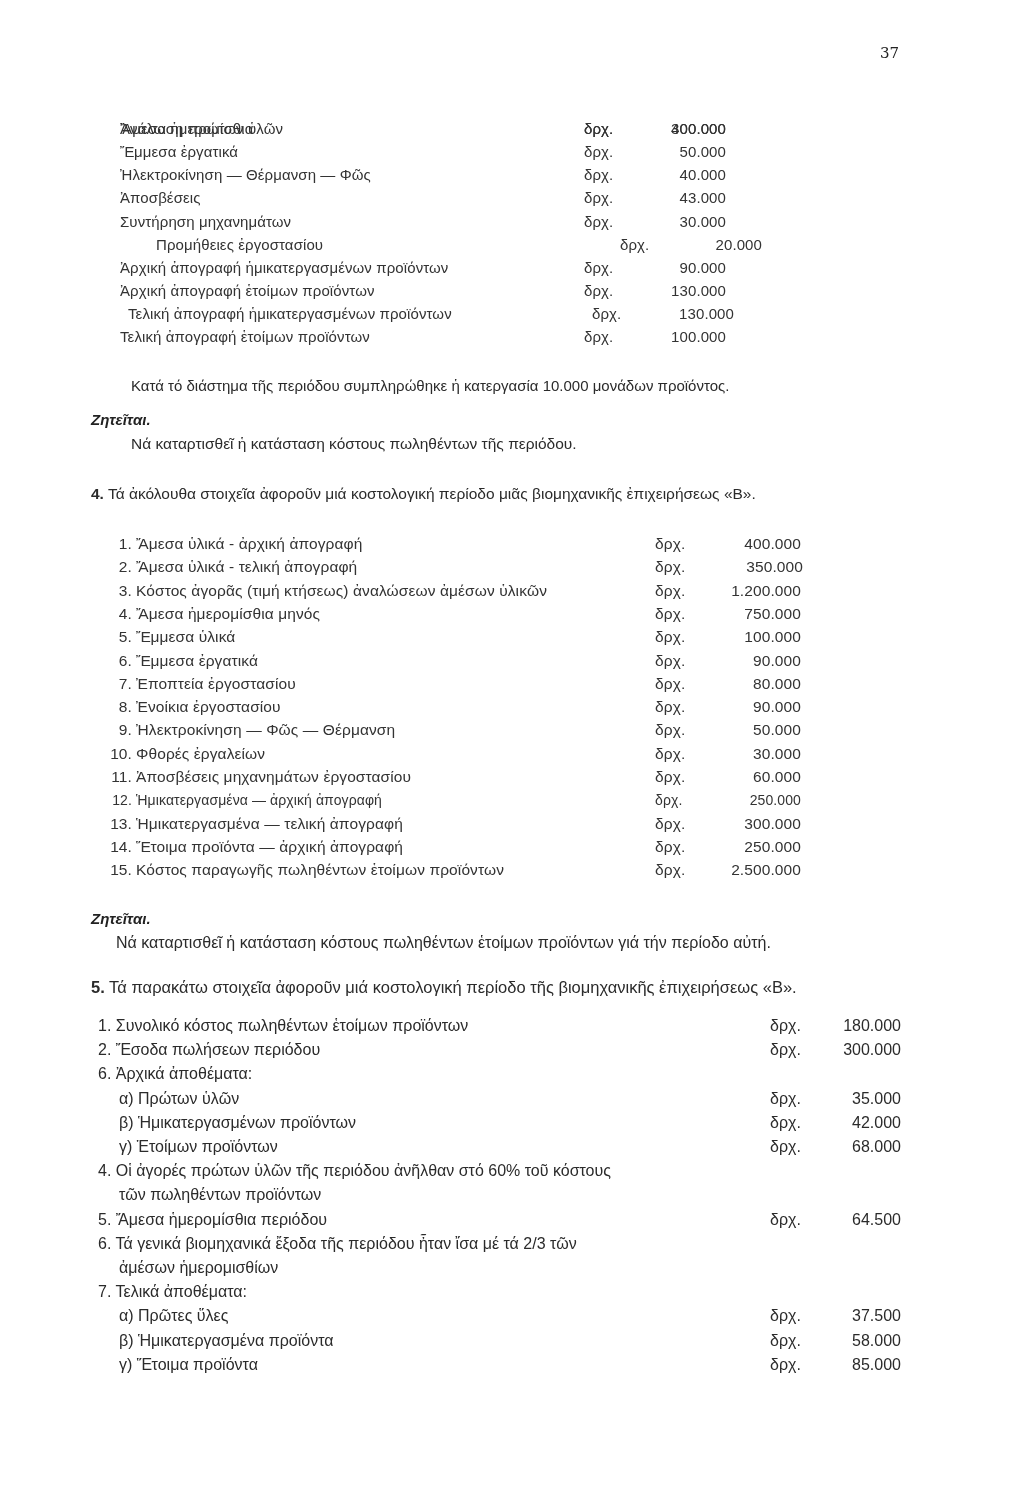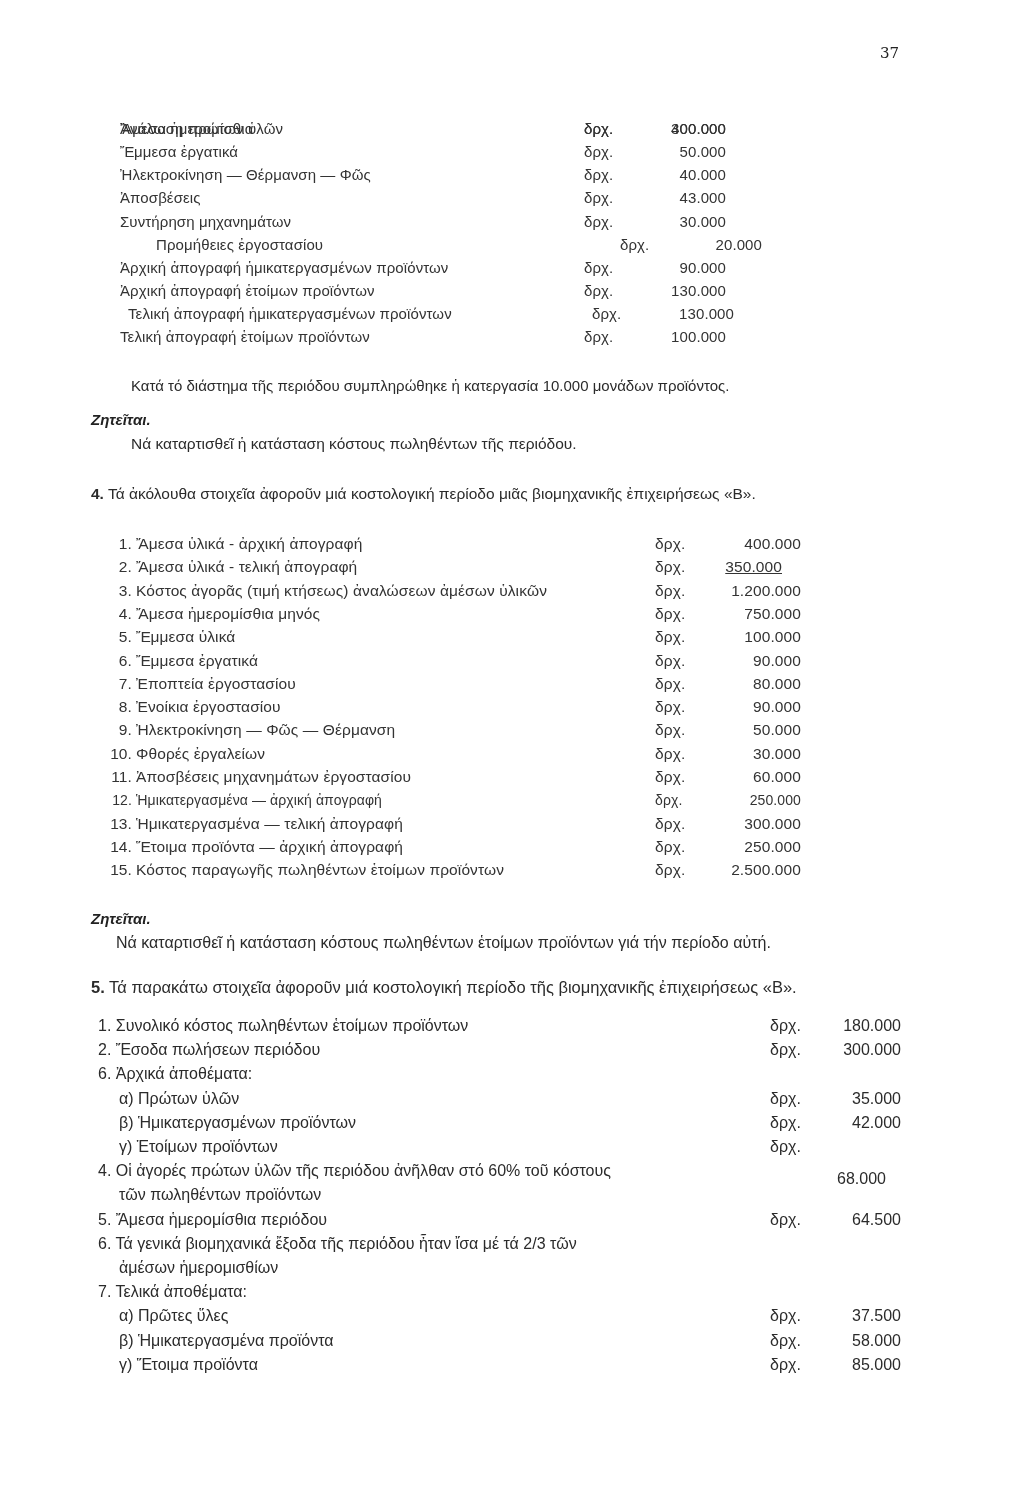--- a/index.html
+++ b/index.html
@@ -99,21 +99,21 @@
     <div class="row t1" style="left: 110px; top: 533px; width: 700px; font-size: 15.5px;">
       <span class="lbl" style="left: 0px; width: 22px; text-align: right;">1.</span>
       <span class="lbl" style="left: 26px;">Ἄμεσα ὑλικά - ἀρχική ἀπογραφή</span>
       <span class="cur" style="left: 545px;">δρχ.</span>
       <span class="amt" style="left: 585px; width: 106px;">400.000</span>
     </div>
     <div class="row t1" style="left: 110px; top: 556.3px; width: 700px; font-size: 15.5px;">
       <span class="lbl" style="left: 0px; width: 22px; text-align: right;">2.</span>
       <span class="lbl" style="left: 26px;">Ἄμεσα ὑλικά - τελική ἀπογραφή</span>
       <span class="cur" style="left: 545px;">δρχ.</span>
-      <span class="amt" style="left: 566px; width: 106px; text-decoration: underline;">350.000</span>
+      <span class="amt" style="left: 587px; width: 106px;">350.000</span>
     </div>
     <div class="row t1" style="left: 110px; top: 579.6px; width: 700px; font-size: 15.5px;">
       <span class="lbl" style="left: 0px; width: 22px; text-align: right;">3.</span>
       <span class="lbl" style="left: 26px;">Κόστος ἀγορᾶς (τιμή κτήσεως) ἀναλώσεων ἀμέσων ὑλικῶν</span>
       <span class="cur" style="left: 545px;">δρχ.</span>
       <span class="amt" style="left: 585px; width: 106px;">1.200.000</span>
     </div>
     <div class="row t1" style="left: 110px; top: 602.9px; width: 700px; font-size: 15.5px;">
       <span class="lbl" style="left: 0px; width: 22px; text-align: right;">4.</span>
       <span class="lbl" style="left: 26px;">Ἄμεσα ἡμερομίσθια μηνός</span>
@@ -216,21 +216,21 @@
       <span class="amt" style="left: 681px; width: 101px;">35.000</span>
     </div>
     <div class="row t2" style="left: 119px; top: 1111.8px; width: 781px;">
       <span class="lbl">β) Ἡμικατεργασμένων προϊόντων</span>
       <span class="cur" style="left: 651px;">δρχ.</span>
       <span class="amt" style="left: 681px; width: 101px;">42.000</span>
     </div>
     <div class="row t2" style="left: 119px; top: 1136px; width: 781px;">
       <span class="lbl">γ) Ἑτοίμων προϊόντων</span>
       <span class="cur" style="left: 651px;">δρχ.</span>
-      <span class="amt" style="left: 666px; width: 101px; margin-top: 32px;">68.000</span>
+      <span class="amt" style="left: 681px; width: 101px;">68.000</span>
     </div>
     <div class="row t2" style="left: 98px; top: 1160.2px; width: 802px;">
       <span class="lbl">4. Οἱ ἀγορές πρώτων ὑλῶν τῆς περιόδου ἀνῆλθαν στό 60% τοῦ κόστους</span>
     </div>
     <div class="row t2" style="left: 119px; top: 1184.4px; width: 781px;">
       <span class="lbl">τῶν πωληθέντων προϊόντων</span>
     </div>
     <div class="row t2" style="left: 98px; top: 1208.6px; width: 802px;">
       <span class="lbl">5. Ἄμεσα ἡμερομίσθια περιόδου</span>
       <span class="cur" style="left: 672px;">δρχ.</span>

